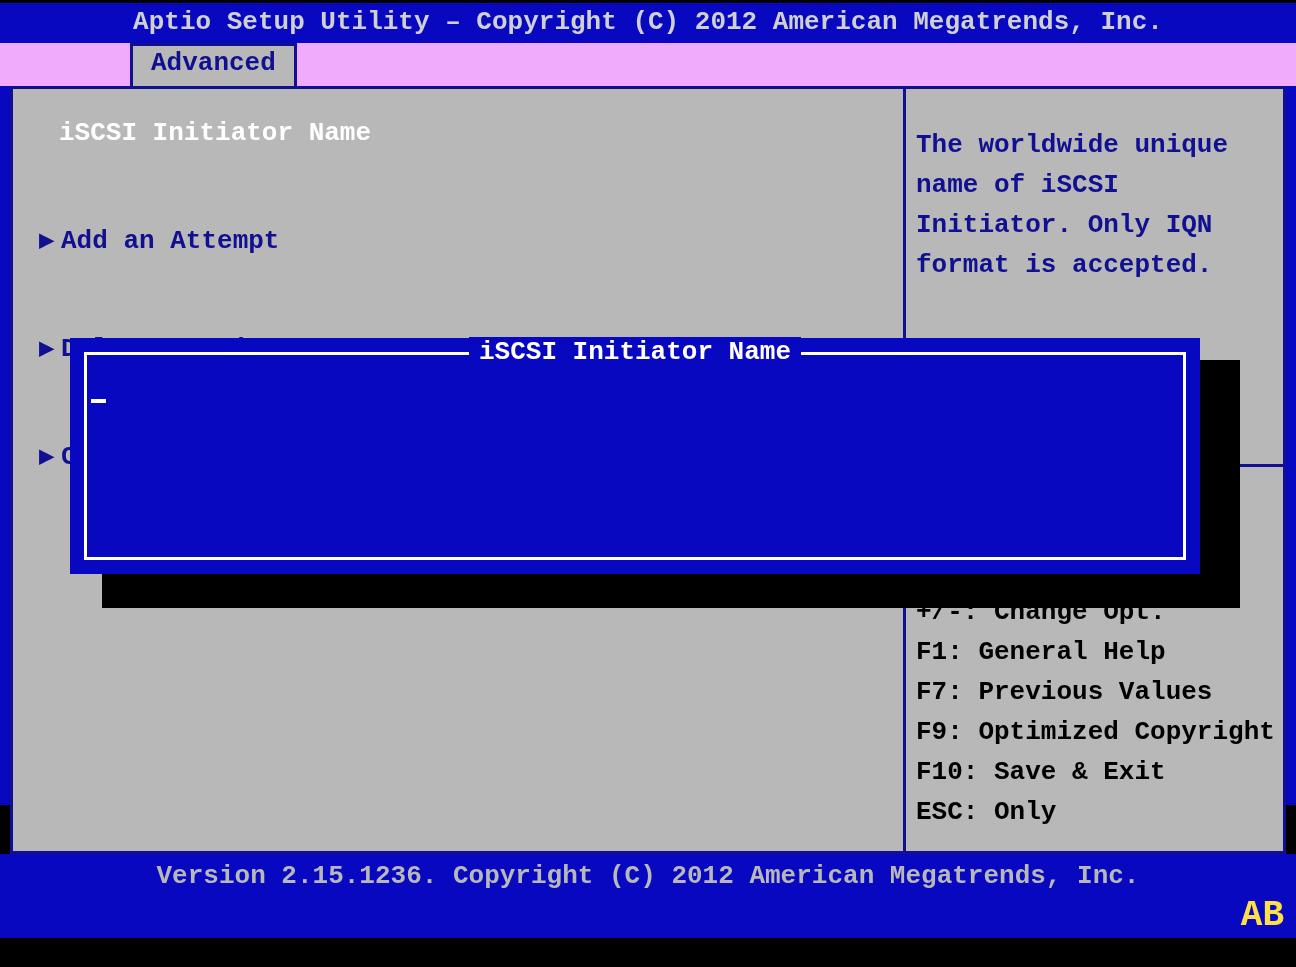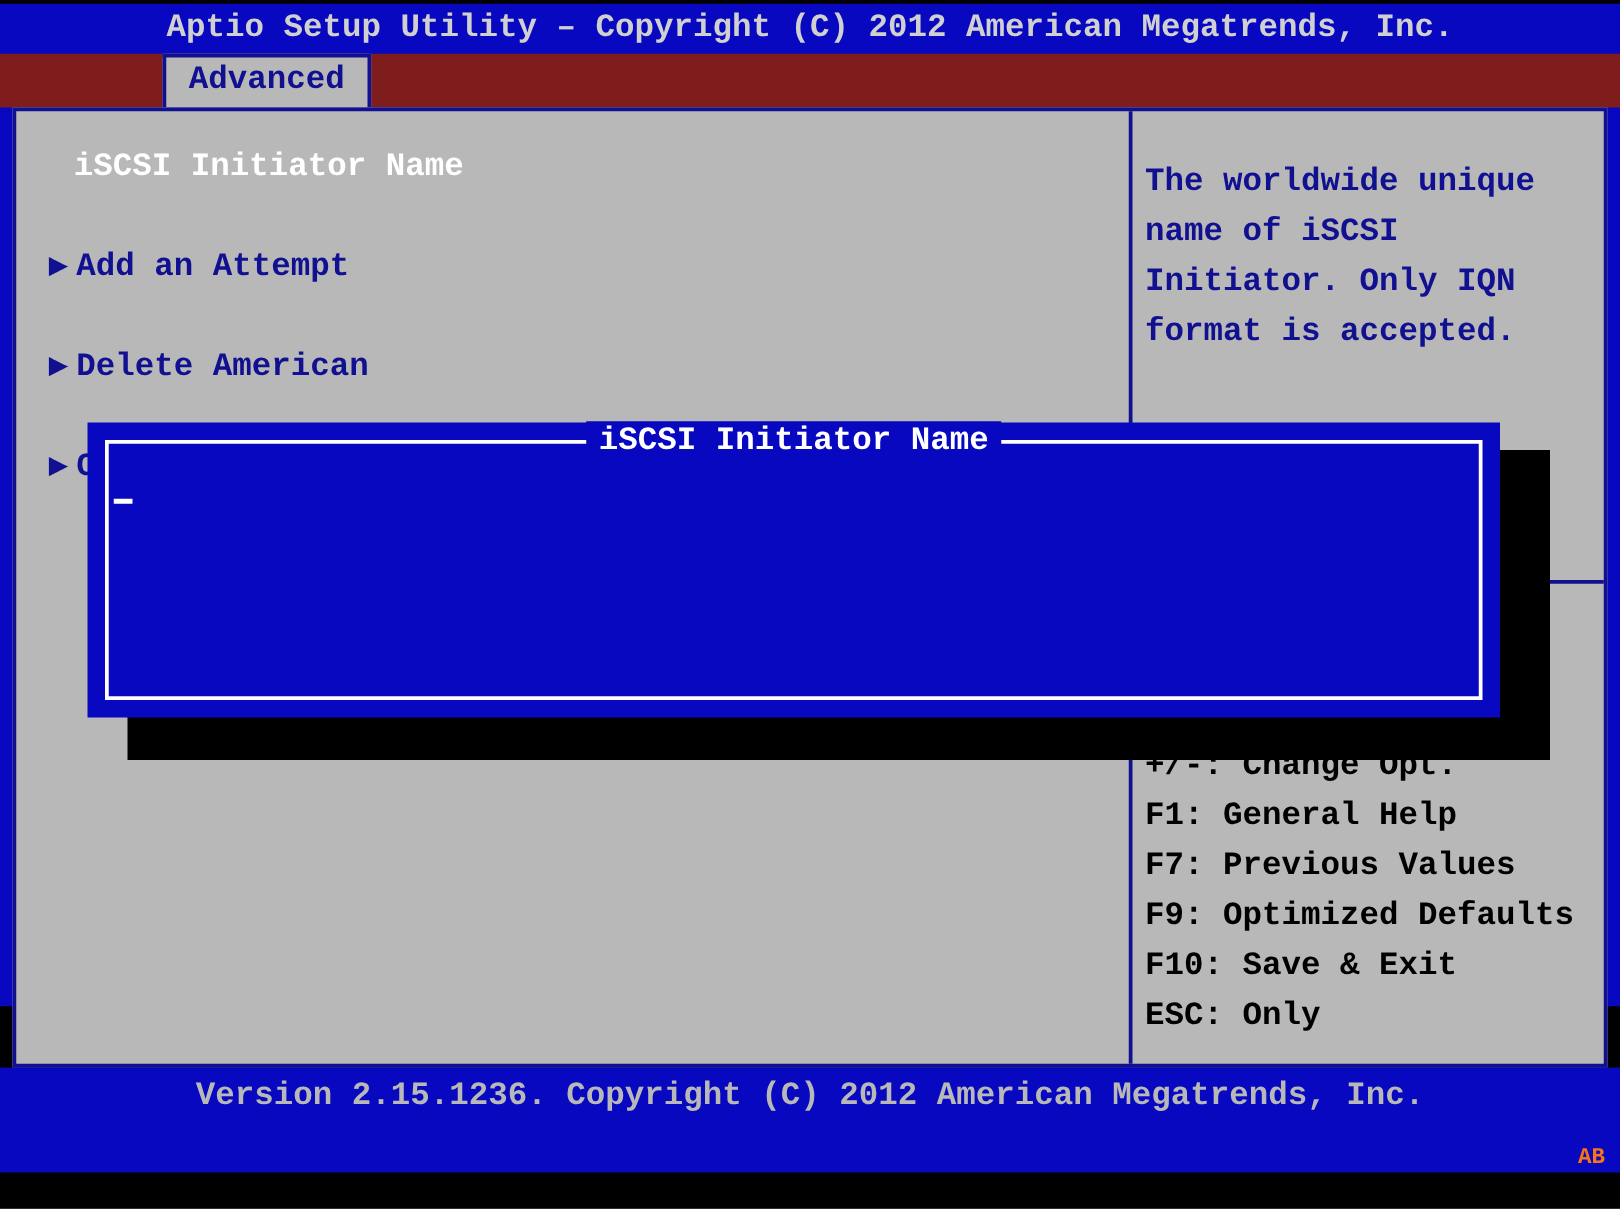--- a/index.html
+++ b/index.html
@@ -24,21 +24,21 @@
       color: #d0d0d0;
       padding-top: 4px;
       height: 36px;
       font-weight: bold;
     }
     .tabs-row {
       position: absolute;
       top: 40px; left: 0;
       width: 100%;
       height: 43px;
-      background: #7f1d1d;
+      background: #f0abfc;
     }
     .tab {
       position: absolute;
       left: 130px; top: 0;
       height: 43px;
       padding: 2px 18px 0 18px;
       border: 3px solid #101090;
       border-bottom: none;
       background: #b8b8b8;
       color: #101090;
@@ -71,21 +71,21 @@
       color: #101090;
     }
     .item {
       color: #101090;
       height: 40px;
       line-height: 40px;
       font-weight: bold;
       white-space: pre;
     }
     .item.hdr { color: #ffffff; margin-left: 20px; }
-    .item.menu { margin-left: 0; }
+    .item.menu { margin-left: 0; margin-top: 28px; }
     .arrow { display: inline-block; width: 22px; }
     .blank { height: 40px; }
     .help-text { color: #101090; font-weight: bold; line-height: 40px; white-space: pre-wrap; }
     .keyhelp { font-weight: bold; line-height: 40px; white-space: pre; }
 
     .sep-h {
       position: absolute;
       left: 893px; right: 0;
       top: 375px;
       height: 3px;
@@ -104,23 +104,23 @@
       height: 84px;
       background: #0808c0;
       color: #b8b8b8;
       text-align: center;
       padding-top: 7px;
       font-weight: bold;
     }
     .ab {
       position: absolute;
       right: 12px; bottom: 2px;
-      color: #f97316;
-      font-weight: bold;
-      font-size: 18px;
+      color: #fde047;
+      font-weight: bold;
+      font-size: 36px;
       margin-left: 36px;
     }
 
     
     .popup-shadow {
       position: absolute;
       left: 102px; top: 360px;
       width: 1138px; height: 248px;
       background: #000;
     }
@@ -187,21 +187,21 @@
     <div class="side-panel">
       <div class="help-text">The worldwide unique name of iSCSI Initiator. Only IQN format is accepted.</div>
     </div>
 
     <div class="sep-h"></div>
 
     <div class="side-bottom">
       <div class="keyhelp">+/-: Change Opt.</div>
       <div class="keyhelp">F1: General Help</div>
       <div class="keyhelp">F7: Previous Values</div>
-      <div class="keyhelp">F9: Optimized Defaults</div>
+      <div class="keyhelp">F9: Optimized Copyright</div>
       <div class="keyhelp">F10: Save &amp; Exit</div>
       <div class="keyhelp">ESC: Only</div>
     </div>
   </div>
 
   <div class="footer-bar">
     <span>Version 2.15.1236. Copyright (C) 2012 American Megatrends, Inc.</span>
     <div class="ab">AB</div>
   </div>
 </div>

